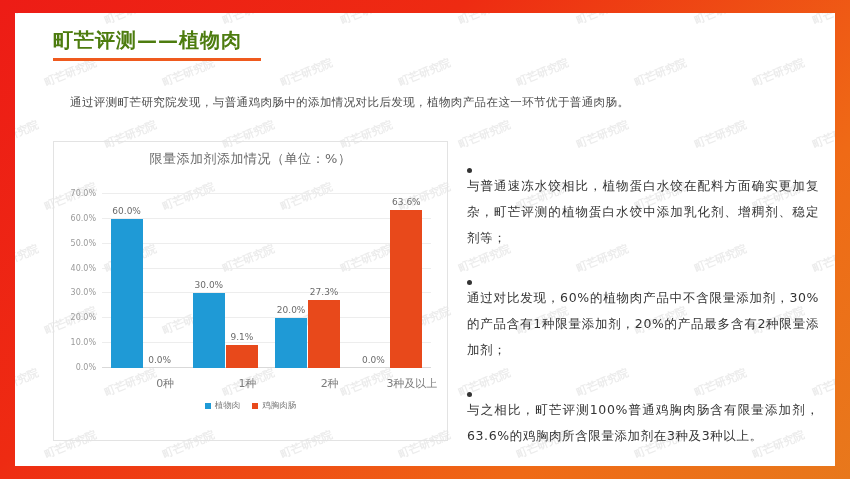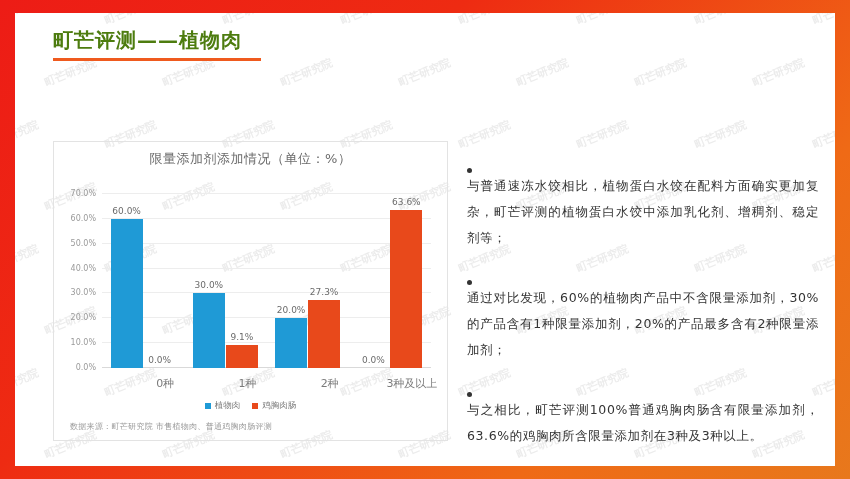--- a/index.html
+++ b/index.html
@@ -276,20 +276,21 @@
         <div class="wm" style="left: 500px; top: 424px;">町芒研究院</div>
         <div class="wm" style="left: 618px; top: 424px;">町芒研究院</div>
         <div class="wm" style="left: 736px; top: 424px;">町芒研究院</div>
       </div>
 
     <div id="header">
       <div id="title">町芒评测——植物肉</div>
       <div id="title-rule"></div>
     </div>
 
+    <div id="subtitle">通过评测町芒研究院发现，与普通鸡肉肠中的添加情况对比后发现，植物肉产品在这一环节优于普通肉肠。</div>
 
     <div id="chart-card">
       <div id="chart-title">限量添加剂添加情况（单位：%）</div>
       <div id="plot">
         <div id="plot-area">
           <div id="gridlines">
               <div class="gridline axis0" style="bottom: 0%;">
                 <div class="ytick">0.0%</div>
               </div>
               <div class="gridline" style="bottom: 14.2857%;">
@@ -359,21 +360,20 @@
             <span class="legend-swatch s0"></span>
             <span class="legend-text">植物肉</span>
           </div>
           <div class="legend-item">
             <span class="legend-swatch s1"></span>
             <span class="legend-text">鸡胸肉肠</span>
           </div>
         </div>
     </div>
 
-    <div id="source-note">数据来源：町芒研究院   市售植物肉、普通鸡胸肉肠评测</div>
 
     <div id="bullets">
         <div class="bullet">
           <span class="bullet-dot"></span>
           <div class="bullet-text">与普通速冻水饺相比，植物蛋白水饺在配料方面确实更加复杂，町芒评测的植物蛋白水饺中添加乳化剂、增稠剂、稳定剂等；</div>
         </div>
         <div class="bullet">
           <span class="bullet-dot"></span>
           <div class="bullet-text">通过对比发现，60%的植物肉产品中不含限量添加剂，30%的产品含有1种限量添加剂，20%的产品最多含有2种限量添加剂；</div>
         </div>

